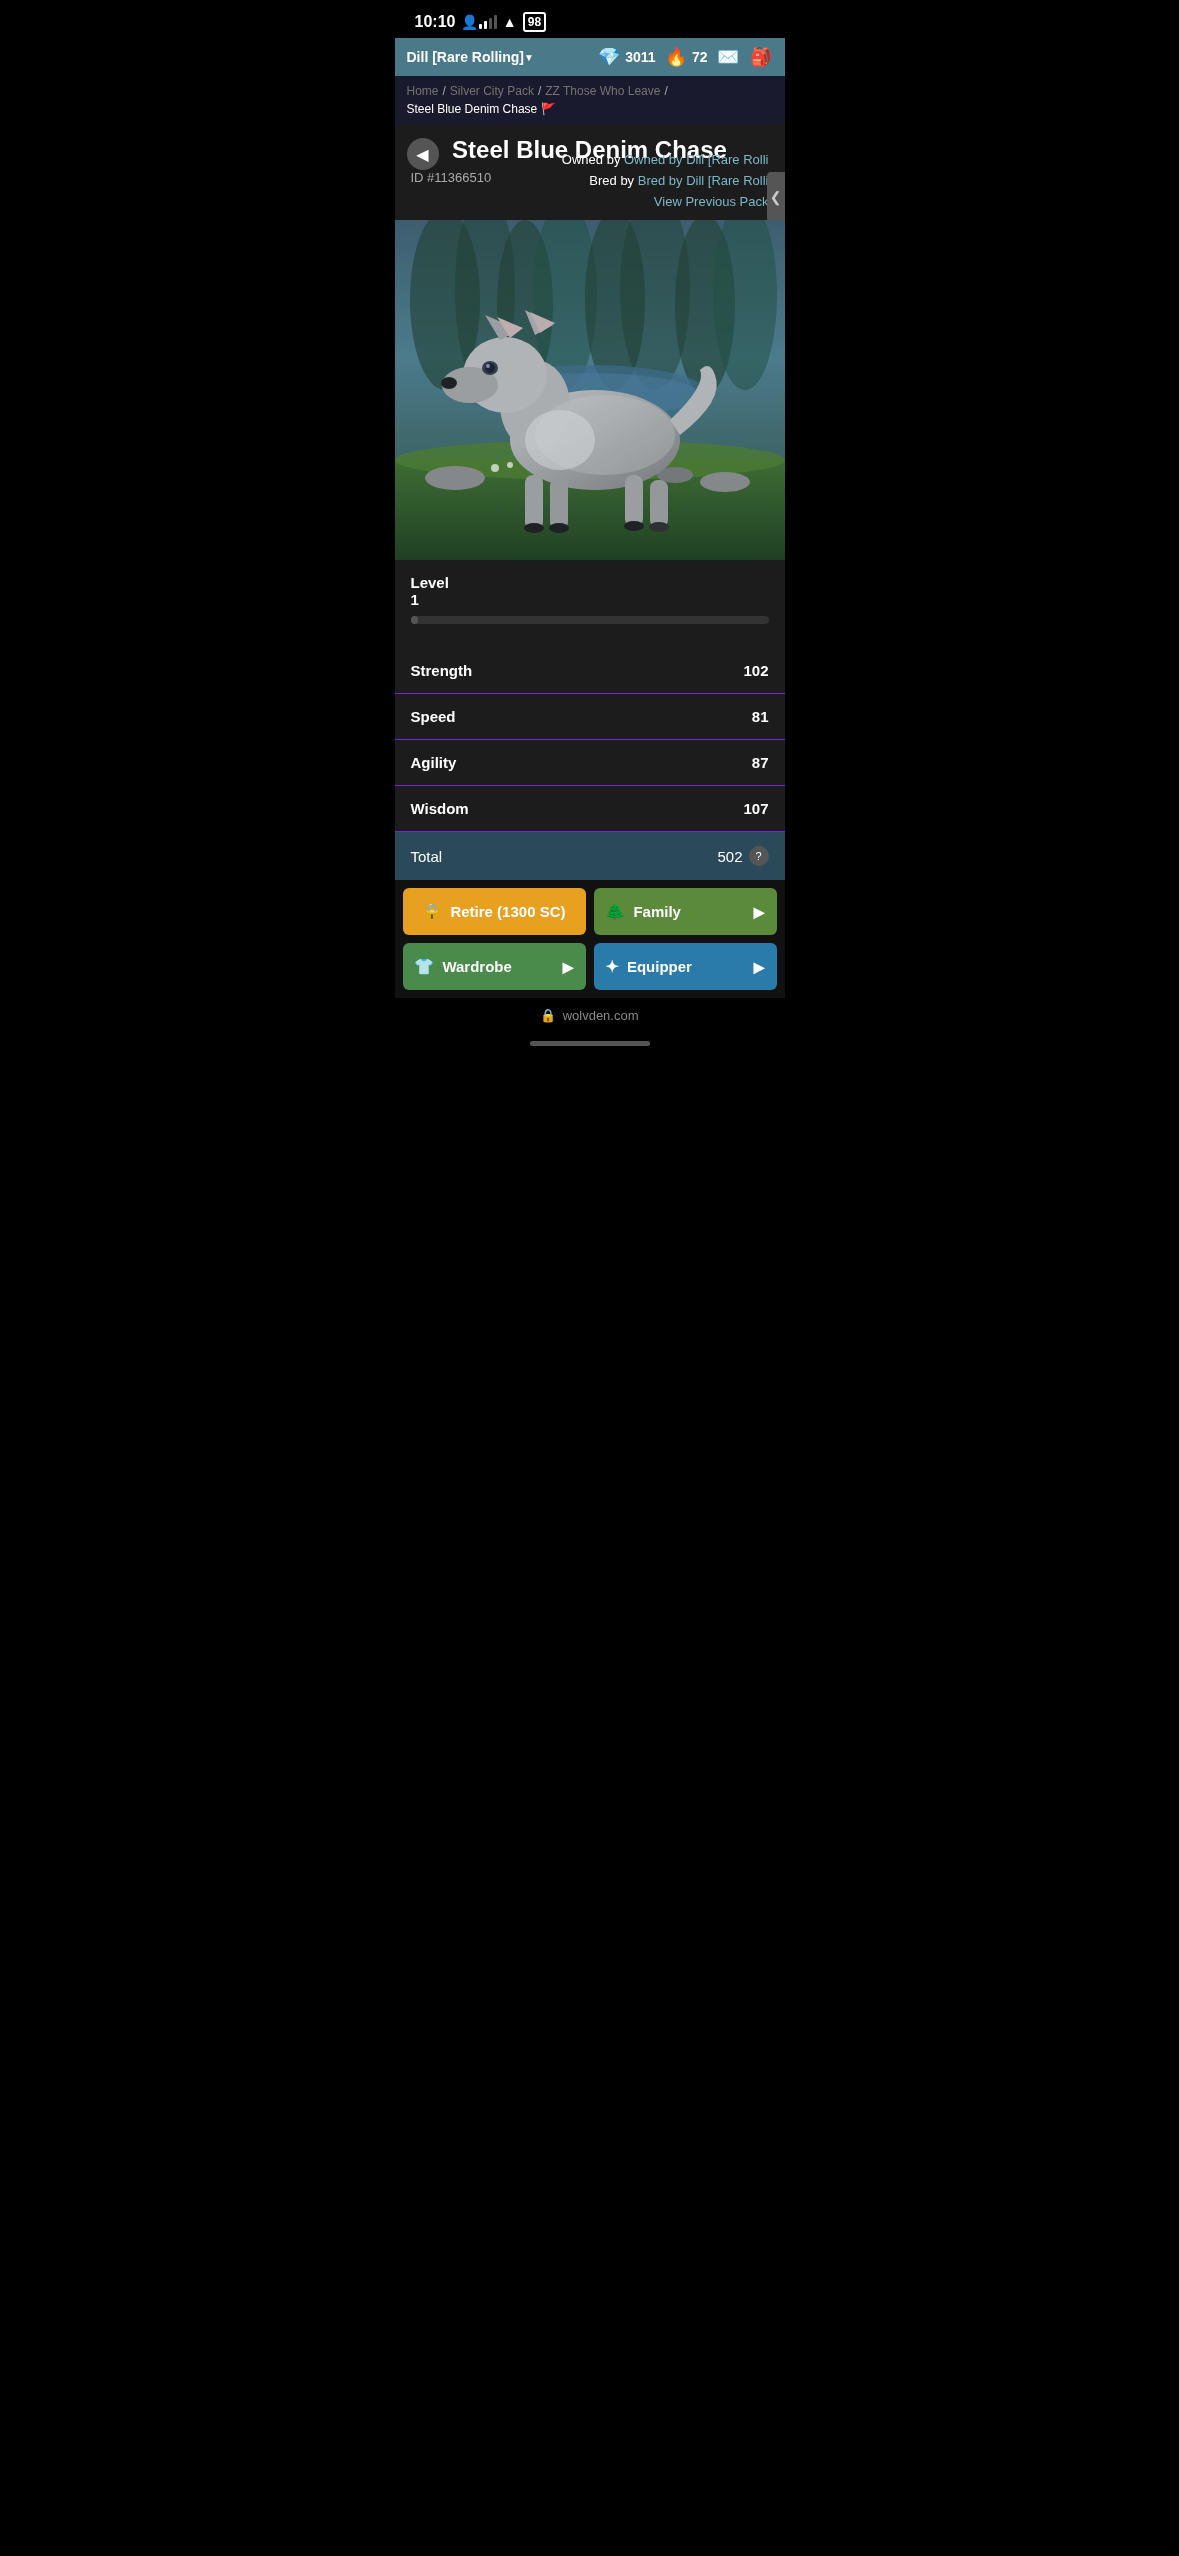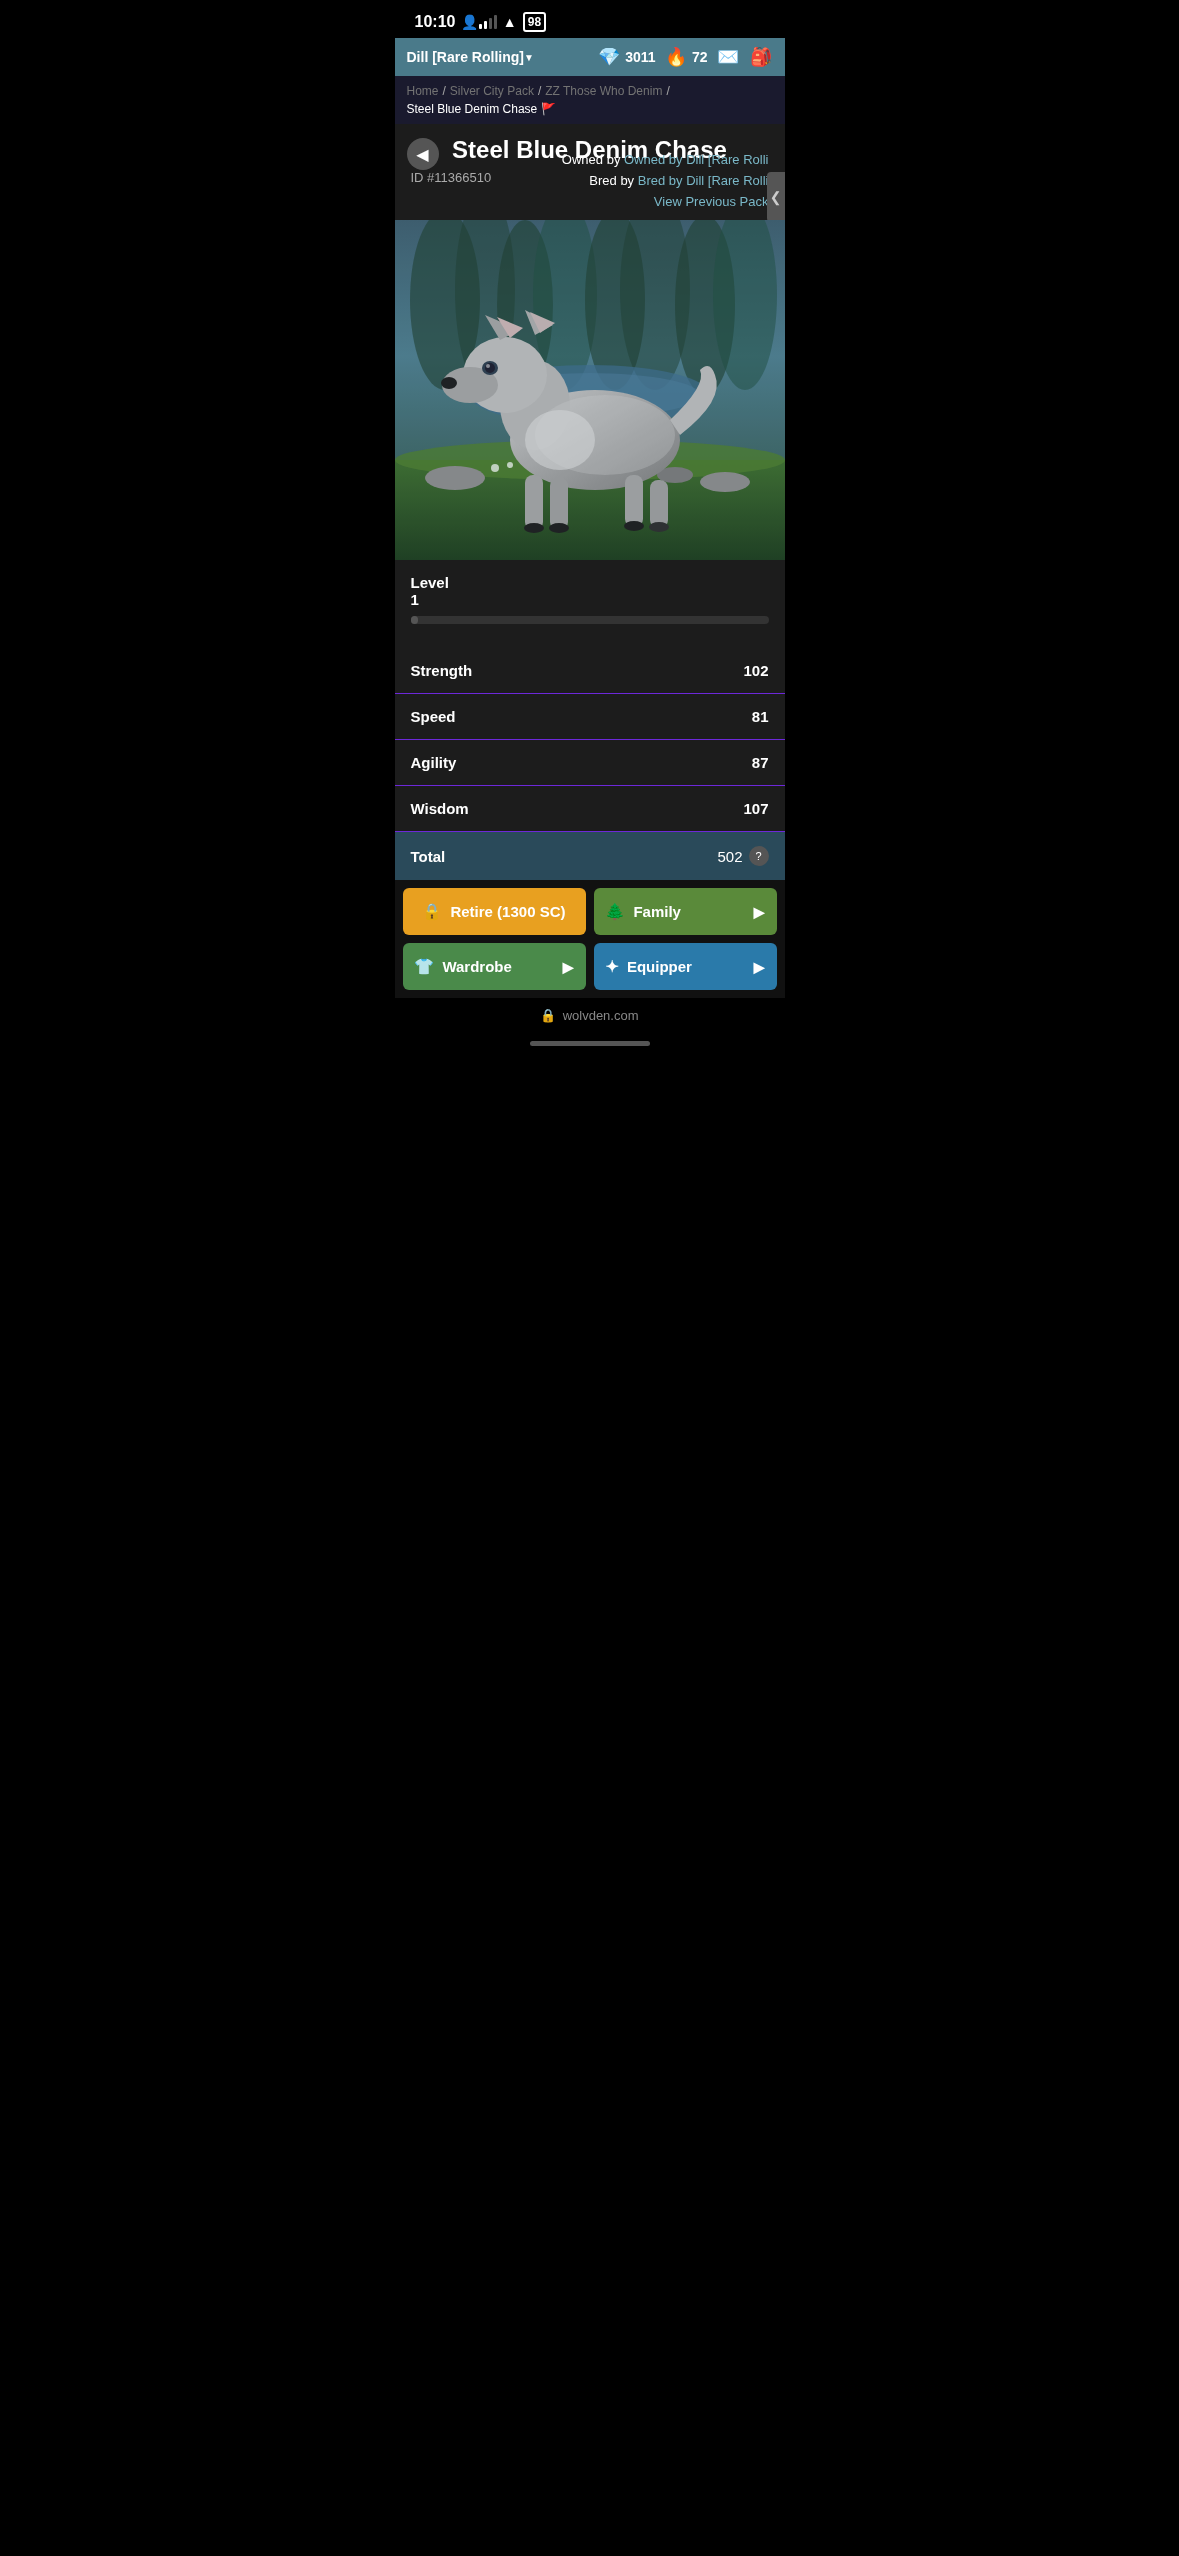--- a/index.html
+++ b/index.html
@@ -209,21 +209,21 @@
     
     .total-row {
       background: #2a4a5a;
       display: flex;
       justify-content: space-between;
       align-items: center;
       padding: 14px 16px;
     }
     .total-label {
       font-size: 15px;
-      font-weight: 700;
+      font-weight: 400;
     }
     .total-value-group {
       display: flex;
       align-items: center;
       gap: 6px;
     }
     .total-value {
       font-size: 15px;
       font-weight: 400;
     }
@@ -358,21 +358,21 @@
     <span class="nav-icon">✉️</span>
     <span class="nav-icon">🎒</span>
   </div>
 </div>
 
 <div class="breadcrumb">
   <a href="#">Home</a>
   <span>/</span>
   <a href="#">Silver City Pack</a>
   <span>/</span>
-  <a href="#">ZZ Those Who Denim</a>
+  <a href="#">ZZ Those Who Leave</a>
   <span>/</span>
   <span class="current">Steel Blue Denim Chase</span>
   <span class="flag-icon">🚩</span>
 </div>
 
 <div class="main-content">
 
   <div class="wolf-header">
     <div class="back-btn">◀</div>
     <div class="wolf-name">Steel Blue Denim Chase</div>

